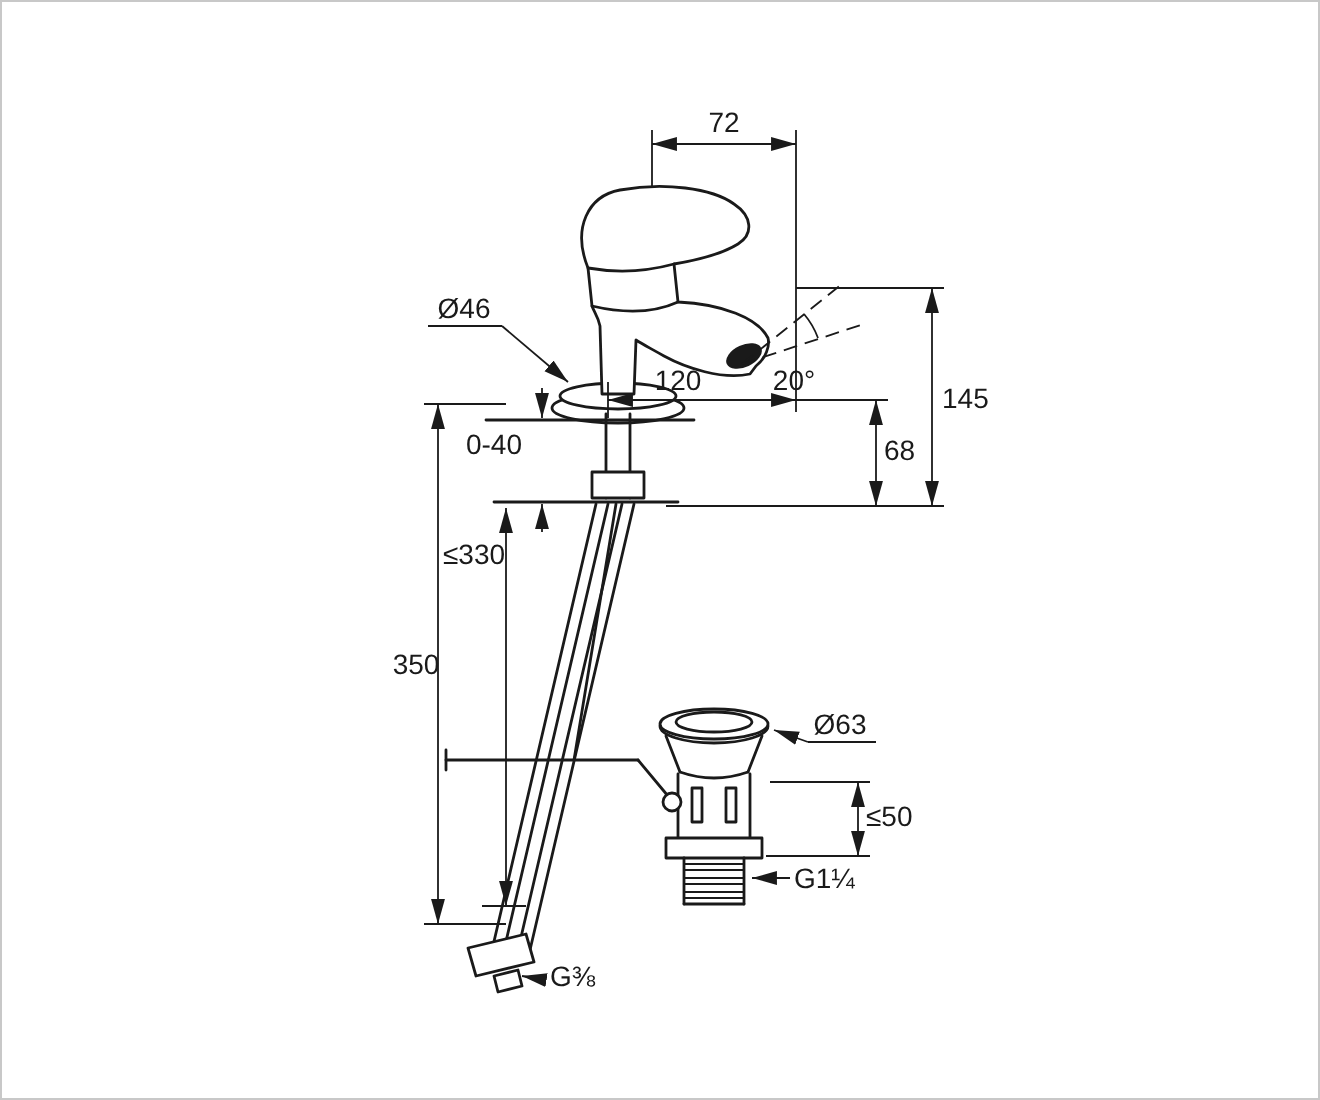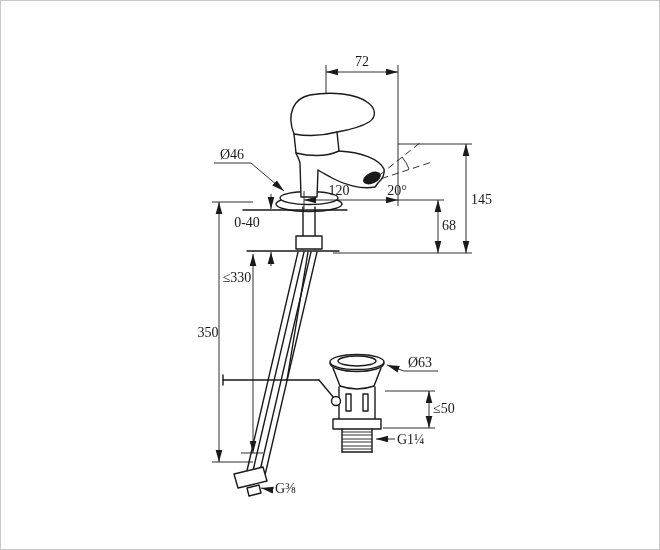--- a/index.html
+++ b/index.html
@@ -2,21 +2,21 @@
 <html style="--bg: #ffffff; --line: #1a1a1a; --frame: #c8c8c8;"><head>
 <meta charset="utf-8">
 <style>
   :root{
     --bg:#ffffff; --line:#1a1a1a; --frame:#c8c8c8;
   }
   html,body{margin:0;padding:0;background:#f4f4f4;}
   .canvas{
     width:660px;height:550px;box-sizing:border-box;position:relative;
     background:var(--bg);border:1px solid var(--frame);overflow:hidden;
-    font-family:Liberation Serif, serif;
+    font-family:Liberation Sans, sans-serif;
   }
   svg{position:absolute;inset:0;}
   .obj{fill:none;stroke:var(--line);stroke-width:1.4;stroke-linejoin:round;stroke-linecap:round;}
   .objf{fill:var(--bg);stroke:var(--line);stroke-width:1.4;stroke-linejoin:round;}
   .fillk{fill:var(--line);stroke:none;}
   .dim{fill:none;stroke:var(--line);stroke-width:0.9;stroke-linecap:butt;}
   .dash{fill:none;stroke:var(--line);stroke-width:0.9;stroke-dasharray:7 4;}
   text.lbl{font-size:14px;fill:var(--line);}
 </style>
 </head>

